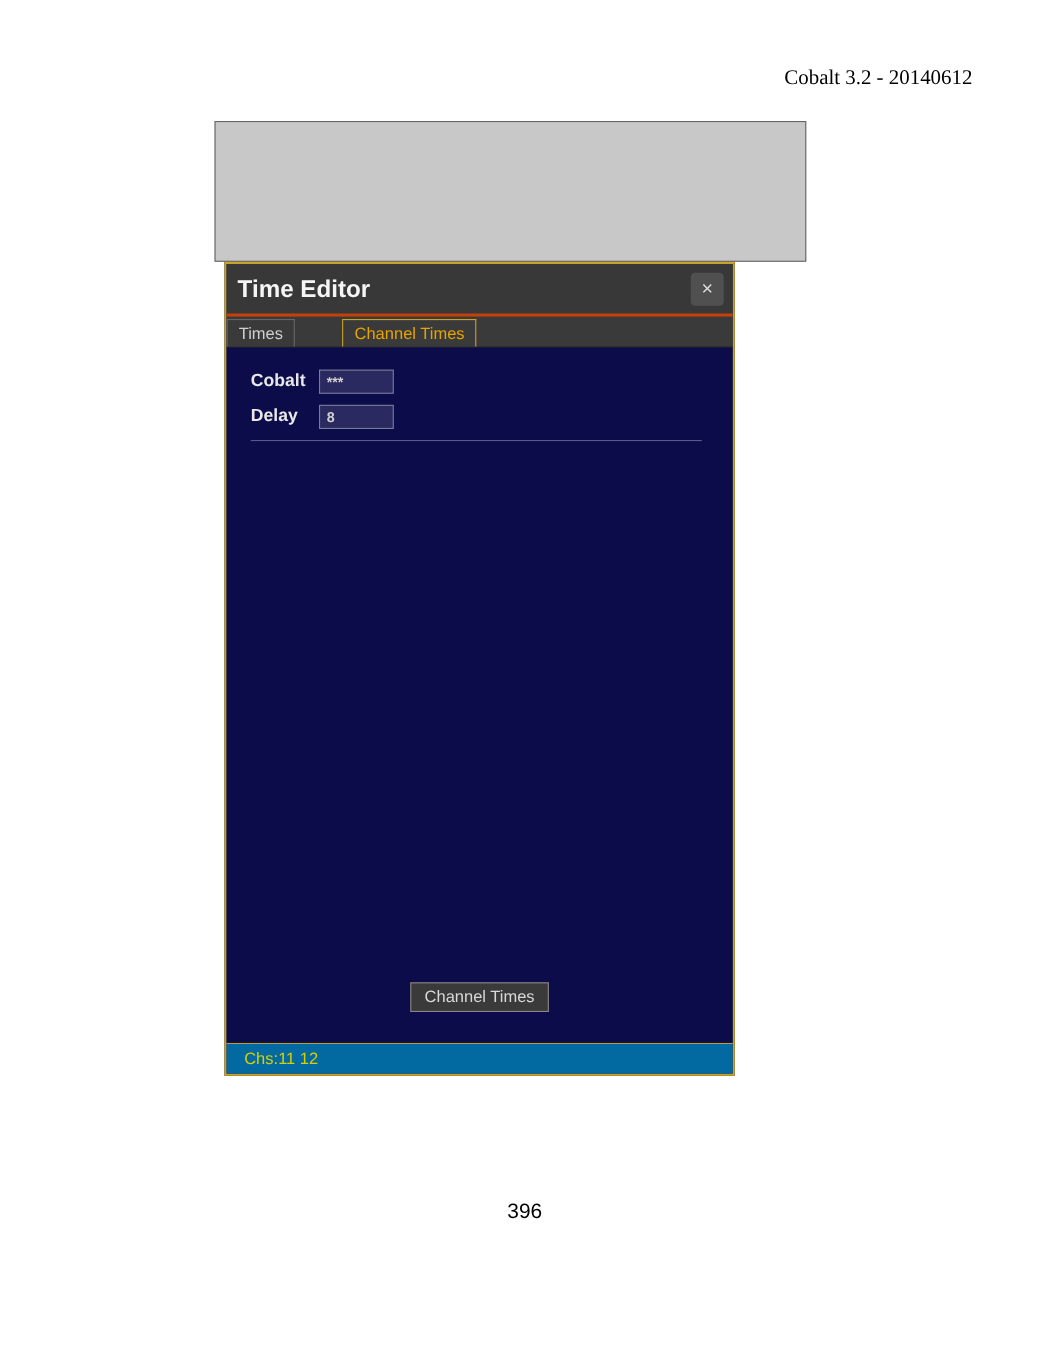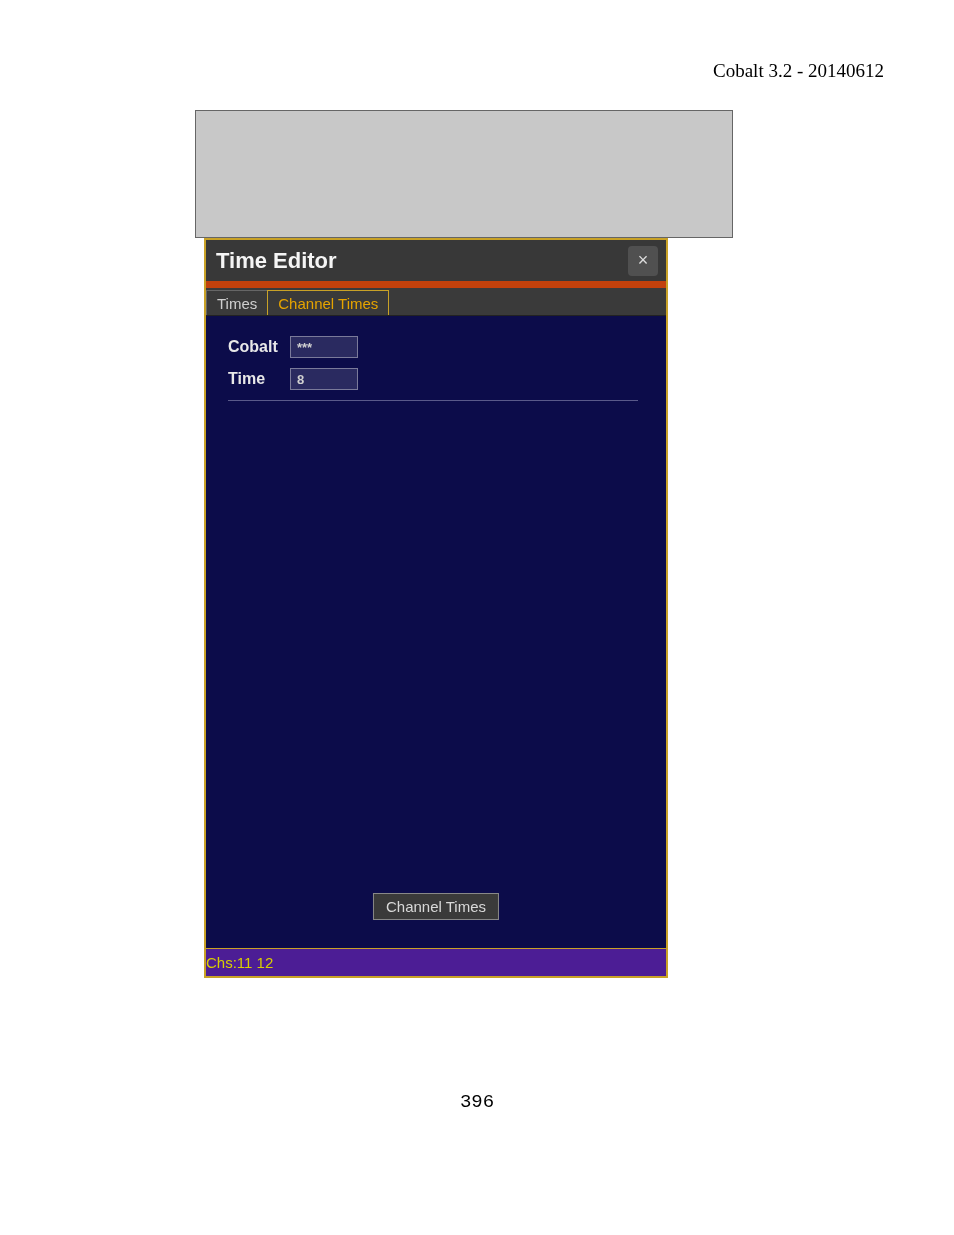--- a/index.html
+++ b/index.html
@@ -44,21 +44,21 @@
     flex-direction: column;
     position: relative;
   }
   .titlebar {
     background: #383838;
     height: 48px;
     display: flex;
     align-items: center;
     justify-content: space-between;
     padding: 0 8px 0 10px;
-    border-bottom: 7px solid #c2410c;
+    border-bottom: 3px solid #c2410c;
   }
   .titlebar-title {
     font-size: 22px;
     font-weight: bold;
     color: #f5f5f5;
   }
   .close-btn {
     width: 30px;
     height: 30px;
     background: #505050;
@@ -69,20 +69,21 @@
     color: #ddd;
     font-size: 18px;
     cursor: pointer;
   }
   .tabrow {
     background: #3a3a3a;
     height: 28px;
     display: flex;
     align-items: stretch;
     border-bottom: 1px solid #222;
+    gap: 44px;
   }
   .tab {
     padding: 0 10px;
     font-size: 15px;
     display: flex;
     align-items: center;
     color: #cfcfcf;
     border: 1px solid #666;
     border-bottom: none;
     background: #3a3a3a;
@@ -138,39 +139,39 @@
   .bottom-tab {
     background: #3a3a3a;
     border: 1px solid #888;
     padding: 4px 12px;
     font-size: 15px;
     color: #d8d8d8;
     cursor: pointer;
   }
   .statusbar {
     height: 28px;
-    background: #4c1d95;
+    background: #0369a1;
     border-top: 1px solid #c9a227;
     display: flex;
     align-items: center;
-    padding: 0 0;
+    padding: 0 16px;
   }
   .status-text {
     color: #d8cf00;
     font-size: 15px;
     font-weight: 500;
   }
   .page-number {
     position: absolute;
     bottom: 122px;
     left: 0;
     width: 100%;
     text-align: center;
     font-size: 19px;
-    font-family: Liberation Mono, monospace;
+    font-family: Liberation Sans, sans-serif;
   }
 </style>
 </head>
 <body>
 
 <div class="page">
   <div class="header-line">Cobalt 3.2 - 20140612</div>
 
   <div class="gray-box"></div>
 
@@ -187,21 +188,21 @@
       <div class="tab">Times</div>
       <div class="tab active">Channel Times</div>
     </div>
 
     <div class="content">
       <div class="field-row">
         <div class="field-label">Cobalt</div>
         <div class="field-input">***</div>
       </div>
       <div class="field-row">
-        <div class="field-label">Time</div>
+        <div class="field-label">Delay</div>
         <div class="field-input">8</div>
       </div>
       <div class="divider"></div>
 
       <div class="bottom-tab-holder">
         <div class="bottom-tab">Channel Times</div>
       </div>
     </div>
 
     <div class="statusbar">

